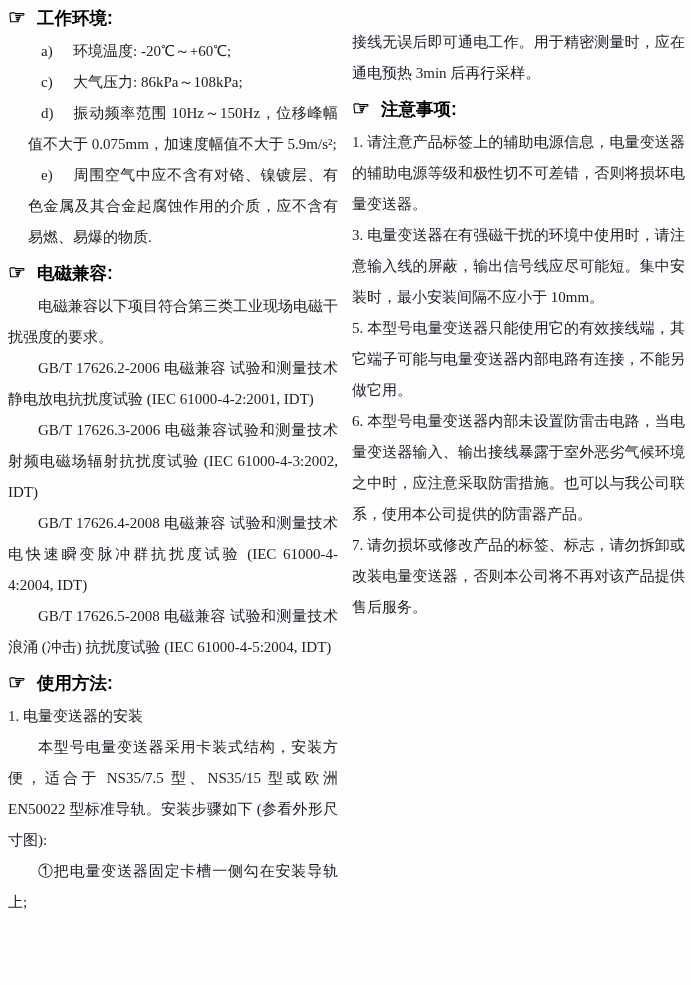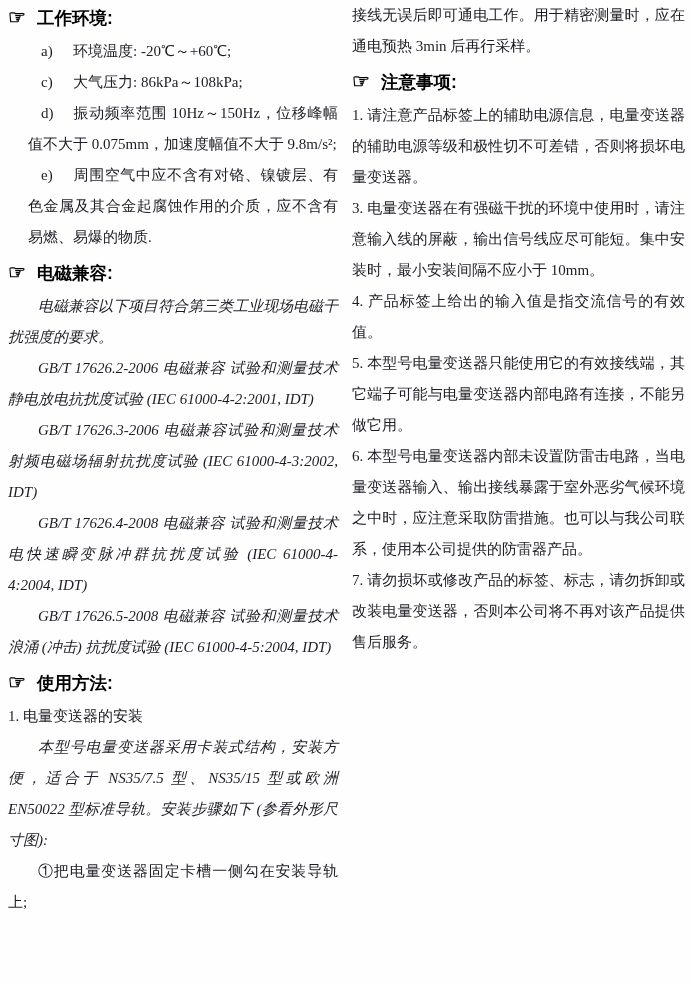--- a/index.html
+++ b/index.html
@@ -14,21 +14,21 @@
     margin: 0 auto;
   }
   .col {
     position: absolute;
     top: 0;
     font-size: 15px;
     line-height: 31px;
     text-align: justify;
   }
   .col-left  { left: 8px;   width: 330px; padding-top: 6px;  }
-  .col-right { left: 352px; width: 333px; }
+  .col-right { left: 352px; width: 333px; padding-top: 27px; }
 
   p { margin: 0; }
 
   .heading {
     display: flex;
     align-items: center;
     gap: 11px;
     margin: 8px 0 6px 0;
     font-family: "Liberation Sans", sans-serif;
     font-weight: bold;
@@ -47,39 +47,39 @@
   }
 
   .item { margin-left: 20px; }
   .item .lbl {
     display: inline-block;
     width: 45px;
     padding-left: 13px;
     box-sizing: border-box;
   }
 
-  .para-indent { text-indent: 2em; font-style: italic; }
+  .para-indent { text-indent: 2em; }
   .step        { text-indent: 2em; }
   .num-item    { text-indent: 0; }
 </style>
 </head>
 <body>
 
 <div class="page">
 
   <div class="col col-left">
 
     <div class="heading">
       <span class="hand">☞</span>
       <span>工作环境:</span>
     </div>
 
     <p class="item"><span class="lbl">a)</span><span>环境温度: -20℃～+60℃;</span></p>
     <p class="item"><span class="lbl">c)</span><span>大气压力: 86kPa～108kPa;</span></p>
-    <p class="item"><span class="lbl">d)</span><span>振动频率范围 10Hz～150Hz，位移峰幅值不大于 0.075mm，加速度幅值不大于 9.8m/s²;</span></p>
+    <p class="item"><span class="lbl">d)</span><span>振动频率范围 10Hz～150Hz，位移峰幅值不大于 0.075mm，加速度幅值不大于 5.9m/s²;</span></p>
     <p class="item"><span class="lbl">e)</span><span>周围空气中应不含有对铬、镍镀层、有色金属及其合金起腐蚀作用的介质，应不含有易燃、易爆的物质.</span></p>
 
     <div class="heading">
       <span class="hand">☞</span>
       <span>电磁兼容:</span>
     </div>
 
     <p class="para-indent">电磁兼容以下项目符合第三类工业现场电磁干扰强度的要求。</p>
     <p class="para-indent">GB/T 17626.2-2006  电磁兼容 试验和测量技术 静电放电抗扰度试验 (IEC 61000-4-2:2001, IDT)</p>
     <p class="para-indent">GB/T 17626.3-2006  电磁兼容试验和测量技术 射频电磁场辐射抗扰度试验 (IEC 61000-4-3:2002, IDT)</p>
@@ -101,20 +101,19 @@
 
     <p>接线无误后即可通电工作。用于精密测量时，应在通电预热 3min 后再行采样。</p>
 
     <div class="heading">
       <span class="hand">☞</span>
       <span>注意事项:</span>
     </div>
 
     <p class="num-item">1. 请注意产品标签上的辅助电源信息，电量变送器的辅助电源等级和极性切不可差错，否则将损坏电量变送器。</p>
     <p class="num-item">3. 电量变送器在有强磁干扰的环境中使用时，请注意输入线的屏蔽，输出信号线应尽可能短。集中安装时，最小安装间隔不应小于 10mm。</p>
-    <p class="num-item">4. 产品标签上给出的输入值是指交流信号的有效值。</p>
     <p class="num-item">5. 本型号电量变送器只能使用它的有效接线端，其它端子可能与电量变送器内部电路有连接，不能另做它用。</p>
     <p class="num-item">6. 本型号电量变送器内部未设置防雷击电路，当电量变送器输入、输出接线暴露于室外恶劣气候环境之中时，应注意采取防雷措施。也可以与我公司联系，使用本公司提供的防雷器产品。</p>
     <p class="num-item">7. 请勿损坏或修改产品的标签、标志，请勿拆卸或改装电量变送器，否则本公司将不再对该产品提供售后服务。</p>
 
   </div>
 
 </div>
 
 </body></html>

